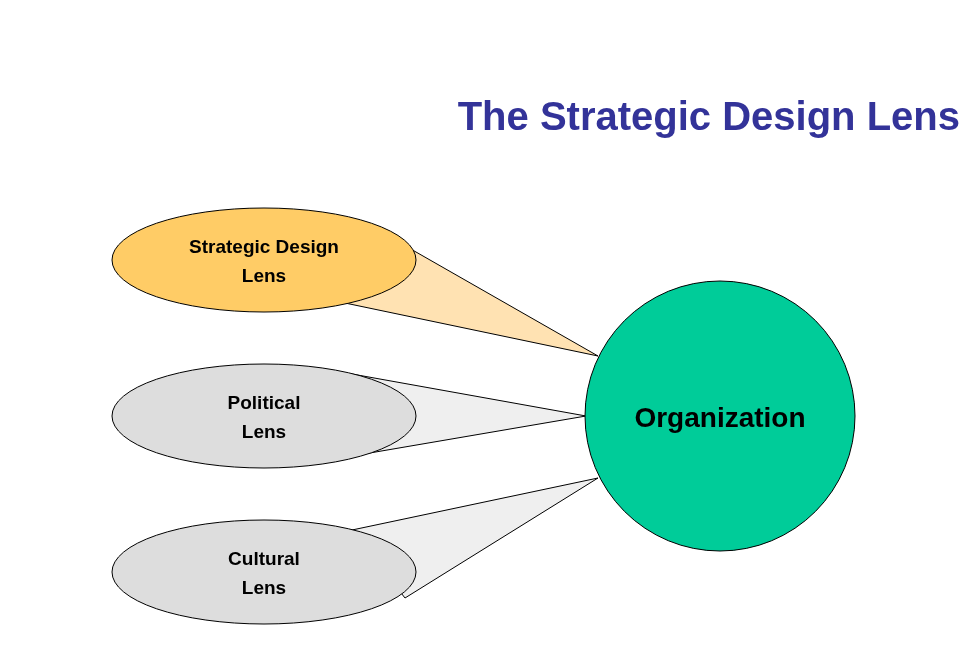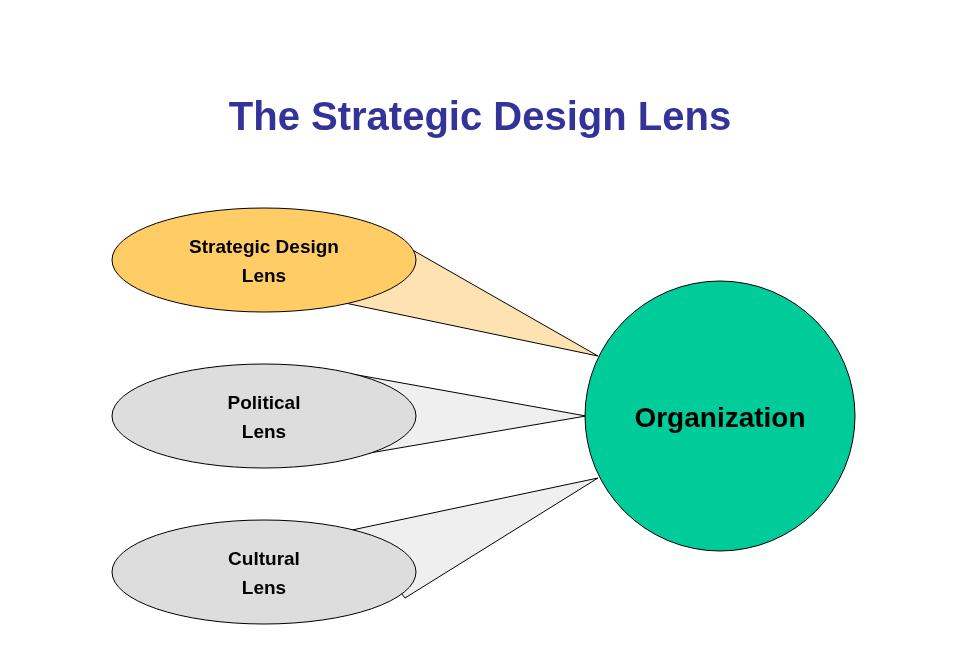--- a/index.html
+++ b/index.html
@@ -1,17 +1,17 @@
 <!DOCTYPE html>
 <html><head>
 <meta charset="utf-8">
 <style>
   html, body { margin: 0; padding: 0; background: #ffffff; }
   body { width: 960px; height: 667px; position: relative; overflow: hidden; font-family: "Liberation Sans", sans-serif; }
-  #title { position: absolute; left: 0; top: 94px; width: 960px; text-align: center; font-size: 40px; font-weight: bold; color: #333399; letter-spacing: 0px; }
+  #title { position: absolute; left: 0; top: 94px; width: 960px; text-align: right; font-size: 40px; font-weight: bold; color: #333399; letter-spacing: 0px; }
   svg { position: absolute; left: 0; top: 0; }
   .lbl { font-family: "Liberation Sans", sans-serif; font-weight: bold; fill: #000; }
 </style>
 </head>
 <body>
 
 <div id="title">The Strategic Design Lens</div>
 
 <svg width="960" height="667" viewBox="0 0 960 667">
 

